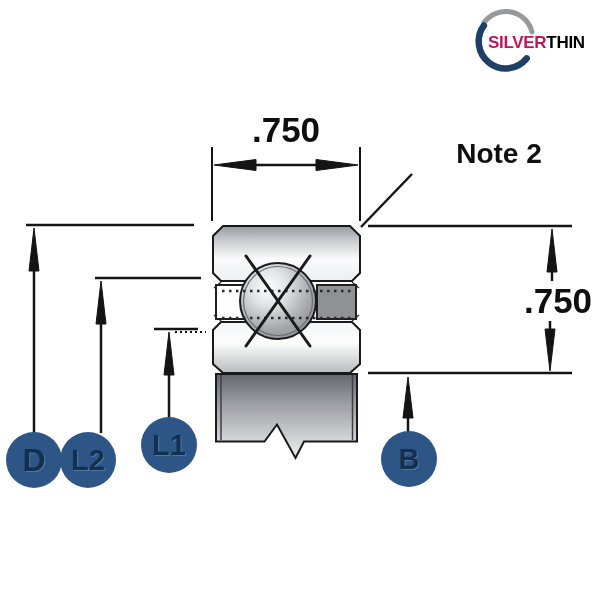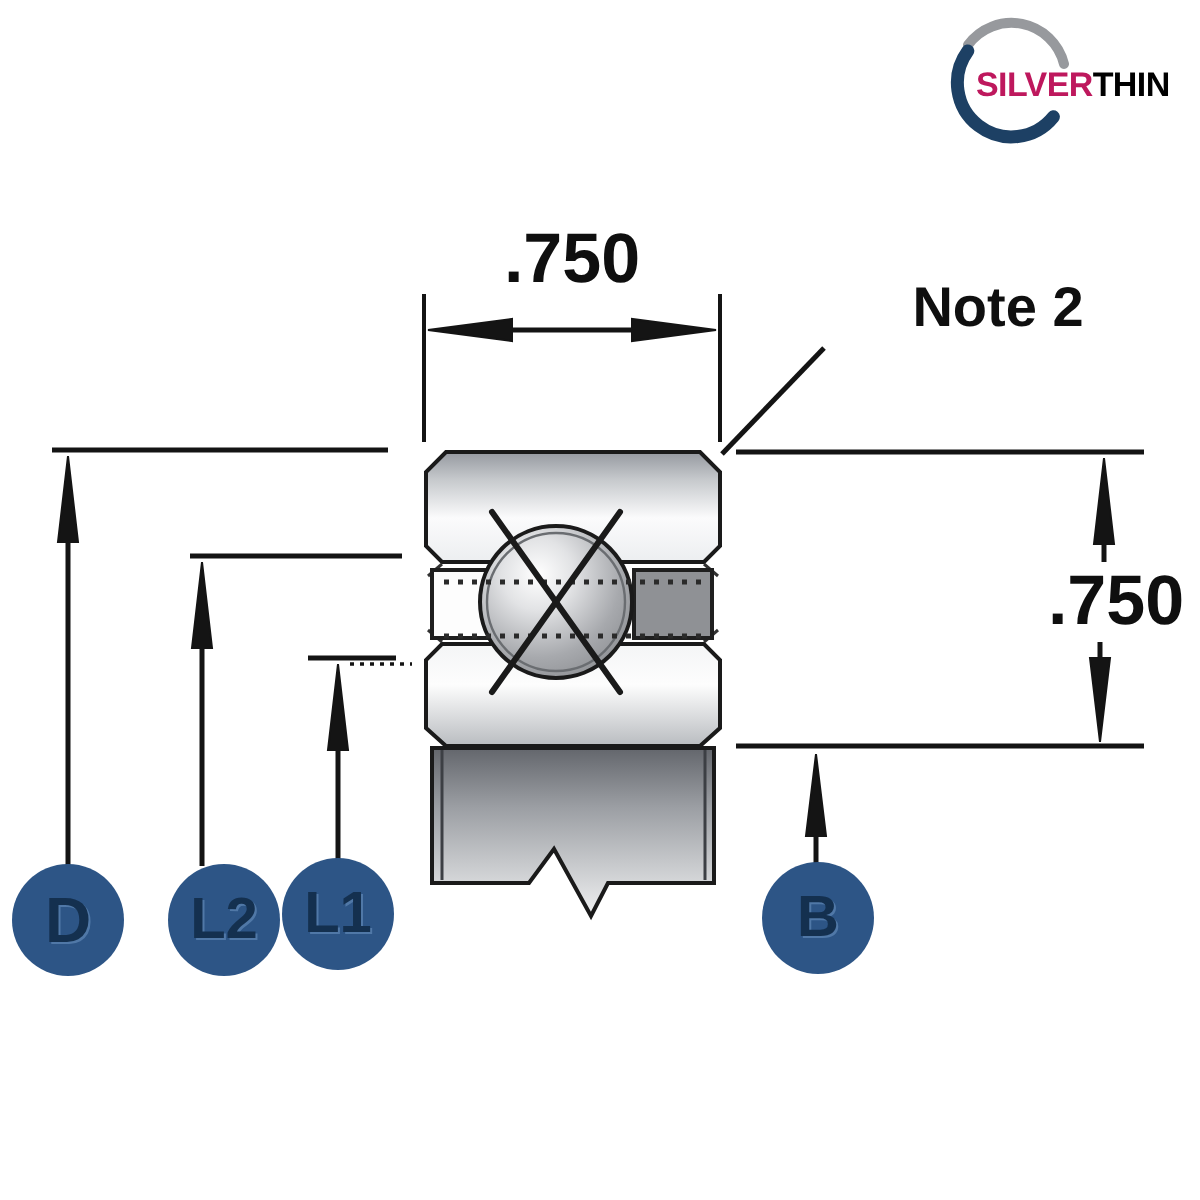--- a/index.html
+++ b/index.html
@@ -15,22 +15,22 @@
   .label-width{left:226px;top:112px;width:120px;font-size:35px;}
   .label-height{left:512px;top:283px;width:92px;font-size:35px;}
   .label-note{left:411px;top:140px;width:100px;font-size:28px;margin-left:38px;}
   .callout{
     position:absolute;width:56px;height:56px;border-radius:50%;
     background:#2d5586;display:flex;align-items:center;justify-content:center;
     font-weight:bold;font-size:29px;color:#14304f;
     text-shadow:1px 1px 0 rgba(110,150,195,0.55);
   }
   .callout-d{left:6px;top:432px;font-size:32px;}
-  .callout-l2{left:84px;top:432px;text-align:right;}
-  .callout-l1{left:141px;top:429px;}
+  .callout-l2{left:60px;top:432px;text-align:right;}
+  .callout-l1{left:141px;top:417px;}
   .callout-b{left:381px;top:431px;}
   .logo-wordmark{
     position:absolute;left:488px;top:33px;font-weight:bold;font-size:17px;
     letter-spacing:-0.3px;white-space:nowrap;
   }
   .logo-first{color:#be185d;}
   .logo-second{color:#000000;}
 </style>
 </head>
 <body>

